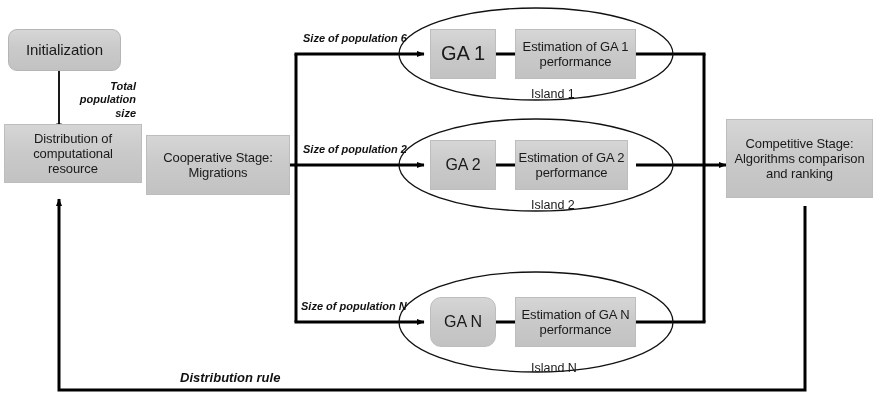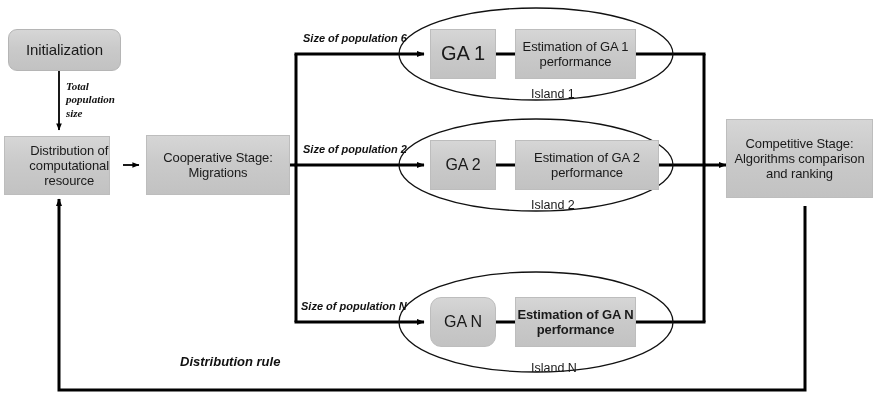--- a/index.html
+++ b/index.html
@@ -28,21 +28,21 @@
   .node span{display:block;padding:0 4px;}
   .lbl{
     position:absolute;
     font-style:italic;
     font-weight:bold;
     font-size:11px;
     color:#111;
     white-space:nowrap;
     line-height:1.22;
   }
-  .lbl.center{text-align:left;font-family:Liberation Serif, serif;}
+  .lbl.center{text-align:right;}
   .isle-lbl{
     position:absolute;
     font-size:12.5px;
     color:#1a1a1a;
     white-space:nowrap;
   }
 </style>
 </head>
 <body>
 
@@ -116,21 +116,21 @@
 
     <g>
       <polyline points="805,206 805,390 59,390 59,199" fill="none" stroke="#000" stroke-width="3" marker-end="url(#ah)"></polyline>
     </g>
   </svg>
 
   <div class="node rounded" style="left:8px;top:29px;width:113px;height:42px;font-size:15px;">
     <span>Initialization</span>
   </div>
 
-  <div class="node plain" style="left:4px;top:136px;width:106px;height:59px;justify-content:flex-end;">
+  <div class="node plain" style="left:4px;top:124px;width:138px;height:59px;">
     <div>
       <div>Distribution of</div>
       <div>computational</div>
       <div>resource</div>
     </div>
   </div>
 
   <div class="node plain" style="left:146px;top:135px;width:144px;height:60px;">
     <div>
       <div>Cooperative Stage:</div>
@@ -160,42 +160,42 @@
       <div>Estimation of GA 1</div>
       <div>performance</div>
     </div>
   </div>
   <div class="isle-lbl" style="left:531px;top:87px;">Island 1</div>
   <div class="lbl" style="left:303px;top:32px;">Size of population 6</div>
 
   <div class="node plain" style="left:430px;top:140px;width:66px;height:50px;font-size:16px;">
     <span>GA 2</span>
   </div>
-  <div class="node plain" style="left:515px;top:140px;width:144px;height:50px;">
+  <div class="node plain" style="left:515px;top:140px;width:113px;height:50px;">
     <div>
       <div>Estimation of GA 2</div>
       <div>performance</div>
     </div>
   </div>
   <div class="isle-lbl" style="left:531px;top:198px;">Island 2</div>
   <div class="lbl" style="left:303px;top:143px;">Size of population 2</div>
 
   <div class="node plain" style="left:430px;top:297px;width:66px;height:50px;font-size:16px;border-radius:11px;">
     <span>GA N</span>
   </div>
-  <div class="node plain" style="left:515px;top:297px;width:121px;height:50px;font-weight:bold;">
+  <div class="node plain" style="left:515px;top:297px;width:121px;height:50px;">
     <div>
       <div>Estimation of GA N</div>
       <div>performance</div>
     </div>
   </div>
   <div class="isle-lbl" style="left:531px;top:361px;">Island N</div>
   <div class="lbl" style="left:301px;top:300px;">Size of population N</div>
 
   <div class="lbl center" style="left:66px;top:80px;width:70px;">
     <div>Total</div>
     <div>population</div>
     <div>size</div>
   </div>
 
-  <div class="lbl" style="left:180px;top:354px;font-size:13px;font-style:italic;">Distribution rule</div>
+  <div class="lbl" style="left:180px;top:370px;font-size:13px;font-style:italic;">Distribution rule</div>
 
 </div>
 
 </body></html>

